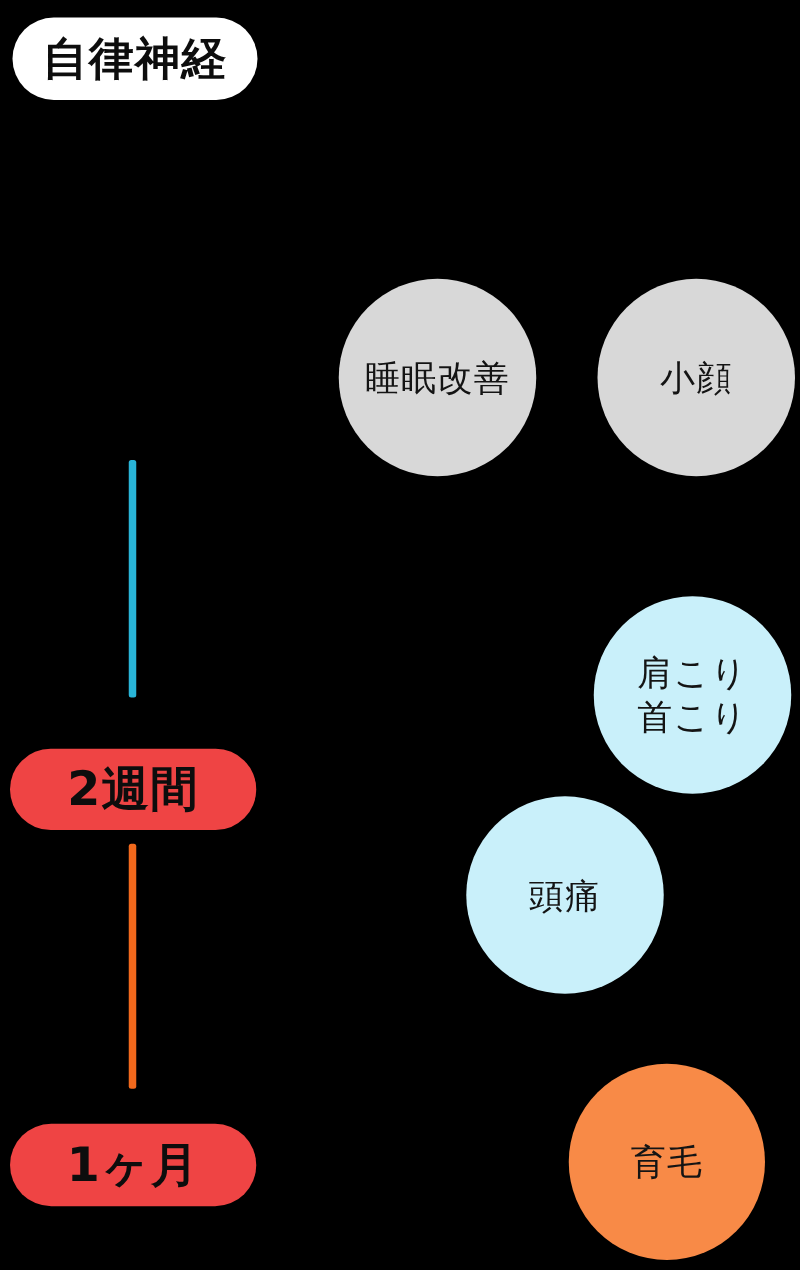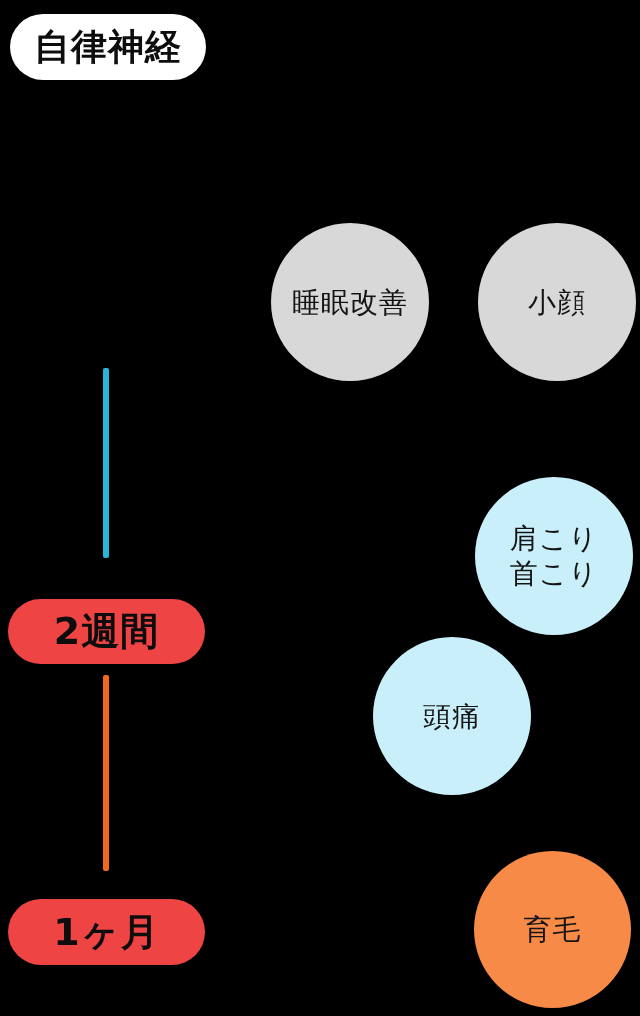--- a/index.html
+++ b/index.html
@@ -81,21 +81,21 @@
   .circle.gray   { background: #d8d8d8; }
   .circle.blue   { background: #c9f0fa; }
   .circle.orange { background: #f88a47; }
 
   .circle.c-sleep     { left: 271px; top: 223px; width: 158px; height: 158px; }
   .circle.c-face      { left: 478px; top: 223px; width: 158px; height: 158px; }
   .circle.c-eyestrain { left: 271px; top: 481px; width: 158px; height: 158px; }
   .circle.c-shoulder  { left: 475px; top: 477px; width: 158px; height: 158px; }
   .circle.c-headache  { left: 373px; top: 637px; width: 158px; height: 158px; }
   .circle.c-autonomic { left: 270px; top: 851px; width: 157px; height: 157px; }
-  .circle.c-hair      { left: 474px; top: 851px; width: 157px; height: 157px; text-align: right; }
+  .circle.c-hair      { left: 455px; top: 851px; width: 157px; height: 157px; text-align: right; }
 </style>
 </head>
 <body>
 
 <div class="canvas">
 
   <div class="pill title">自律神経</div>
 
 
   <div class="circle gray c-face">小顔</div>

